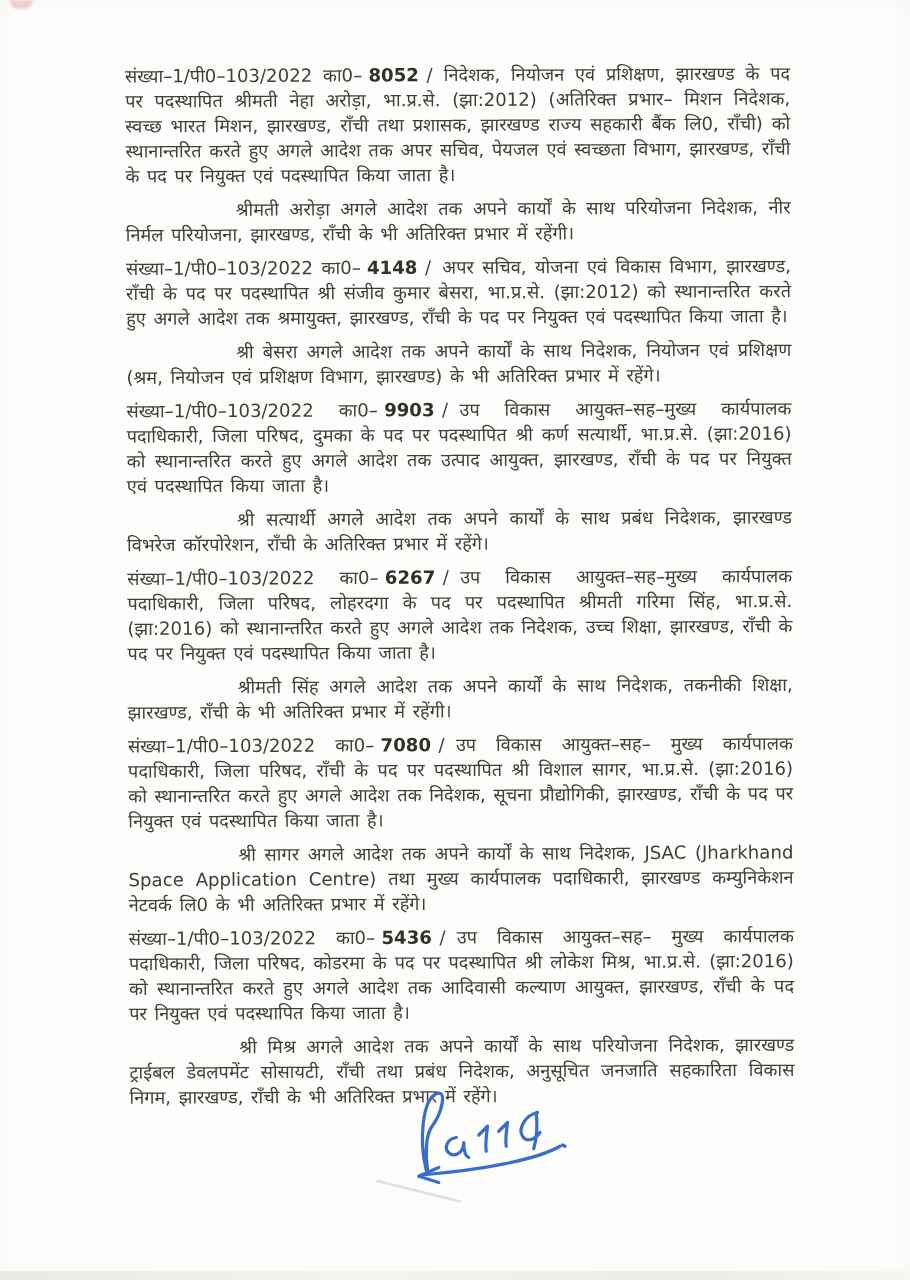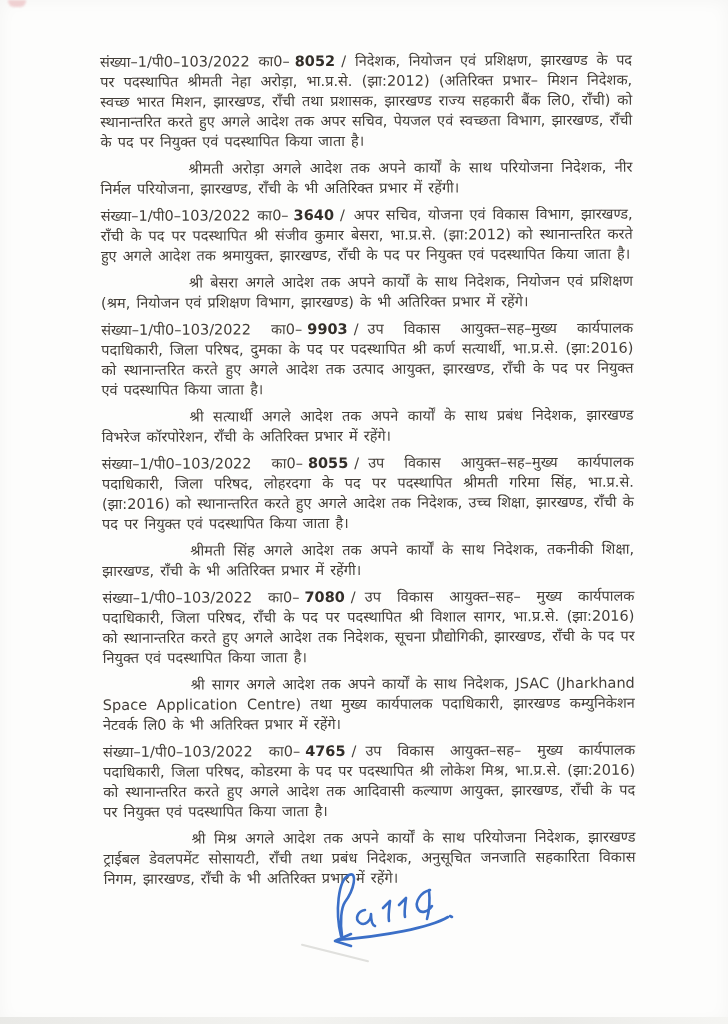--- a/index.html
+++ b/index.html
@@ -74,37 +74,37 @@
 
 <div class="page" style="background: rgb(253, 253, 252);">
   <div class="corner-smudge"></div>
 
   <div class="doc" style="color: rgb(66, 61, 55);">
 
     <p class="para order"><span class="ref">संख्या–1/पी0–103/2022 का0–</span><b class="num">8052</b><span class="sep">/</span><span>निदेशक, नियोजन एवं प्रशिक्षण, झारखण्ड के पद पर पदस्थापित श्रीमती नेहा अरोड़ा, भा.प्र.से. (झा:2012) (अतिरिक्त प्रभार– मिशन निदेशक, स्वच्छ भारत मिशन, झारखण्ड, राँची तथा प्रशासक, झारखण्ड राज्य सहकारी बैंक लि0, राँची) को स्थानान्तरित करते हुए अगले आदेश तक अपर सचिव, पेयजल एवं स्वच्छता विभाग, झारखण्ड, राँची के पद पर नियुक्त एवं पदस्थापित किया जाता है।</span></p>
 
     <p class="para note"><span>श्रीमती अरोड़ा अगले आदेश तक अपने कार्यों के साथ परियोजना निदेशक, नीर निर्मल परियोजना, झारखण्ड, राँची के भी अतिरिक्त प्रभार में रहेंगी।</span></p>
 
-    <p class="para order"><span class="ref">संख्या–1/पी0–103/2022 का0–</span><b class="num">3640</b><span class="sep">/</span><span>अपर सचिव, योजना एवं विकास विभाग, झारखण्ड, राँची के पद पर पदस्थापित श्री संजीव कुमार बेसरा, भा.प्र.से. (झा:2012) को स्थानान्तरित करते हुए अगले आदेश तक श्रमायुक्त, झारखण्ड, राँची के पद पर नियुक्त एवं पदस्थापित किया जाता है।</span></p>
+    <p class="para order"><span class="ref">संख्या–1/पी0–103/2022 का0–</span><b class="num">4148</b><span class="sep">/</span><span>अपर सचिव, योजना एवं विकास विभाग, झारखण्ड, राँची के पद पर पदस्थापित श्री संजीव कुमार बेसरा, भा.प्र.से. (झा:2012) को स्थानान्तरित करते हुए अगले आदेश तक श्रमायुक्त, झारखण्ड, राँची के पद पर नियुक्त एवं पदस्थापित किया जाता है।</span></p>
 
     <p class="para note"><span>श्री बेसरा अगले आदेश तक अपने कार्यों के साथ निदेशक, नियोजन एवं प्रशिक्षण (श्रम, नियोजन एवं प्रशिक्षण विभाग, झारखण्ड) के भी अतिरिक्त प्रभार में रहेंगे।</span></p>
 
     <p class="para order"><span class="ref">संख्या–1/पी0–103/2022 का0–</span><b class="num">9903</b><span class="sep">/</span><span>उप विकास आयुक्त–सह–मुख्य कार्यपालक पदाधिकारी, जिला परिषद, दुमका के पद पर पदस्थापित श्री कर्ण सत्यार्थी, भा.प्र.से. (झा:2016) को स्थानान्तरित करते हुए अगले आदेश तक उत्पाद आयुक्त, झारखण्ड, राँची के पद पर नियुक्त एवं पदस्थापित किया जाता है।</span></p>
 
     <p class="para note"><span>श्री सत्यार्थी अगले आदेश तक अपने कार्यों के साथ प्रबंध निदेशक, झारखण्ड विभरेज कॉरपोरेशन, राँची के अतिरिक्त प्रभार में रहेंगे।</span></p>
 
-    <p class="para order"><span class="ref">संख्या–1/पी0–103/2022 का0–</span><b class="num">8055</b><span class="sep">/</span><span>उप विकास आयुक्त–सह–मुख्य कार्यपालक पदाधिकारी, जिला परिषद, लोहरदगा के पद पर पदस्थापित श्रीमती गरिमा सिंह, भा.प्र.से. (झा:2016) को स्थानान्तरित करते हुए अगले आदेश तक निदेशक, उच्च शिक्षा, झारखण्ड, राँची के पद पर नियुक्त एवं पदस्थापित किया जाता है।</span></p>
+    <p class="para order"><span class="ref">संख्या–1/पी0–103/2022 का0–</span><b class="num">6267</b><span class="sep">/</span><span>उप विकास आयुक्त–सह–मुख्य कार्यपालक पदाधिकारी, जिला परिषद, लोहरदगा के पद पर पदस्थापित श्रीमती गरिमा सिंह, भा.प्र.से. (झा:2016) को स्थानान्तरित करते हुए अगले आदेश तक निदेशक, उच्च शिक्षा, झारखण्ड, राँची के पद पर नियुक्त एवं पदस्थापित किया जाता है।</span></p>
 
     <p class="para note"><span>श्रीमती सिंह अगले आदेश तक अपने कार्यों के साथ निदेशक, तकनीकी शिक्षा, झारखण्ड, राँची के भी अतिरिक्त प्रभार में रहेंगी।</span></p>
 
     <p class="para order"><span class="ref">संख्या–1/पी0–103/2022 का0–</span><b class="num">7080</b><span class="sep">/</span><span>उप विकास आयुक्त–सह– मुख्य कार्यपालक पदाधिकारी, जिला परिषद, राँची के पद पर पदस्थापित श्री विशाल सागर, भा.प्र.से. (झा:2016) को स्थानान्तरित करते हुए अगले आदेश तक निदेशक, सूचना प्रौद्योगिकी, झारखण्ड, राँची के पद पर नियुक्त एवं पदस्थापित किया जाता है।</span></p>
 
     <p class="para note"><span>श्री सागर अगले आदेश तक अपने कार्यों के साथ निदेशक, JSAC (Jharkhand Space Application Centre) तथा मुख्य कार्यपालक पदाधिकारी, झारखण्ड कम्युनिकेशन नेटवर्क लि0 के भी अतिरिक्त प्रभार में रहेंगे।</span></p>
 
-    <p class="para order"><span class="ref">संख्या–1/पी0–103/2022 का0–</span><b class="num">4765</b><span class="sep">/</span><span>उप विकास आयुक्त–सह– मुख्य कार्यपालक पदाधिकारी, जिला परिषद, कोडरमा के पद पर पदस्थापित श्री लोकेश मिश्र, भा.प्र.से. (झा:2016) को स्थानान्तरित करते हुए अगले आदेश तक आदिवासी कल्याण आयुक्त, झारखण्ड, राँची के पद पर नियुक्त एवं पदस्थापित किया जाता है।</span></p>
+    <p class="para order"><span class="ref">संख्या–1/पी0–103/2022 का0–</span><b class="num">5436</b><span class="sep">/</span><span>उप विकास आयुक्त–सह– मुख्य कार्यपालक पदाधिकारी, जिला परिषद, कोडरमा के पद पर पदस्थापित श्री लोकेश मिश्र, भा.प्र.से. (झा:2016) को स्थानान्तरित करते हुए अगले आदेश तक आदिवासी कल्याण आयुक्त, झारखण्ड, राँची के पद पर नियुक्त एवं पदस्थापित किया जाता है।</span></p>
 
     <p class="para note"><span>श्री मिश्र अगले आदेश तक अपने कार्यों के साथ परियोजना निदेशक, झारखण्ड ट्राईबल डेवलपमेंट सोसायटी, राँची तथा प्रबंध निदेशक, अनुसूचित जनजाति सहकारिता विकास निगम, झारखण्ड, राँची के भी अतिरिक्त प्रभार में रहेंगे।</span></p>
 
   </div>
 
   <svg class="signature" viewBox="0 0 150 85" xmlns="http://www.w3.org/2000/svg">
     <path d="M26 70 C20 46 23 14 34 9 C43 5 39 24 30 36 C26 42 25 56 27 70"></path>
     <path d="M50 44 C43 45 39 53 45 57 C50 60 56 55 56 48 C56 54 57 59 60 60"></path>
     <path d="M68 42 L75 35 C74 43 73 50 74 55"></path>
     <path d="M84 39 L91 32 C90 40 89 46 90 51"></path>

